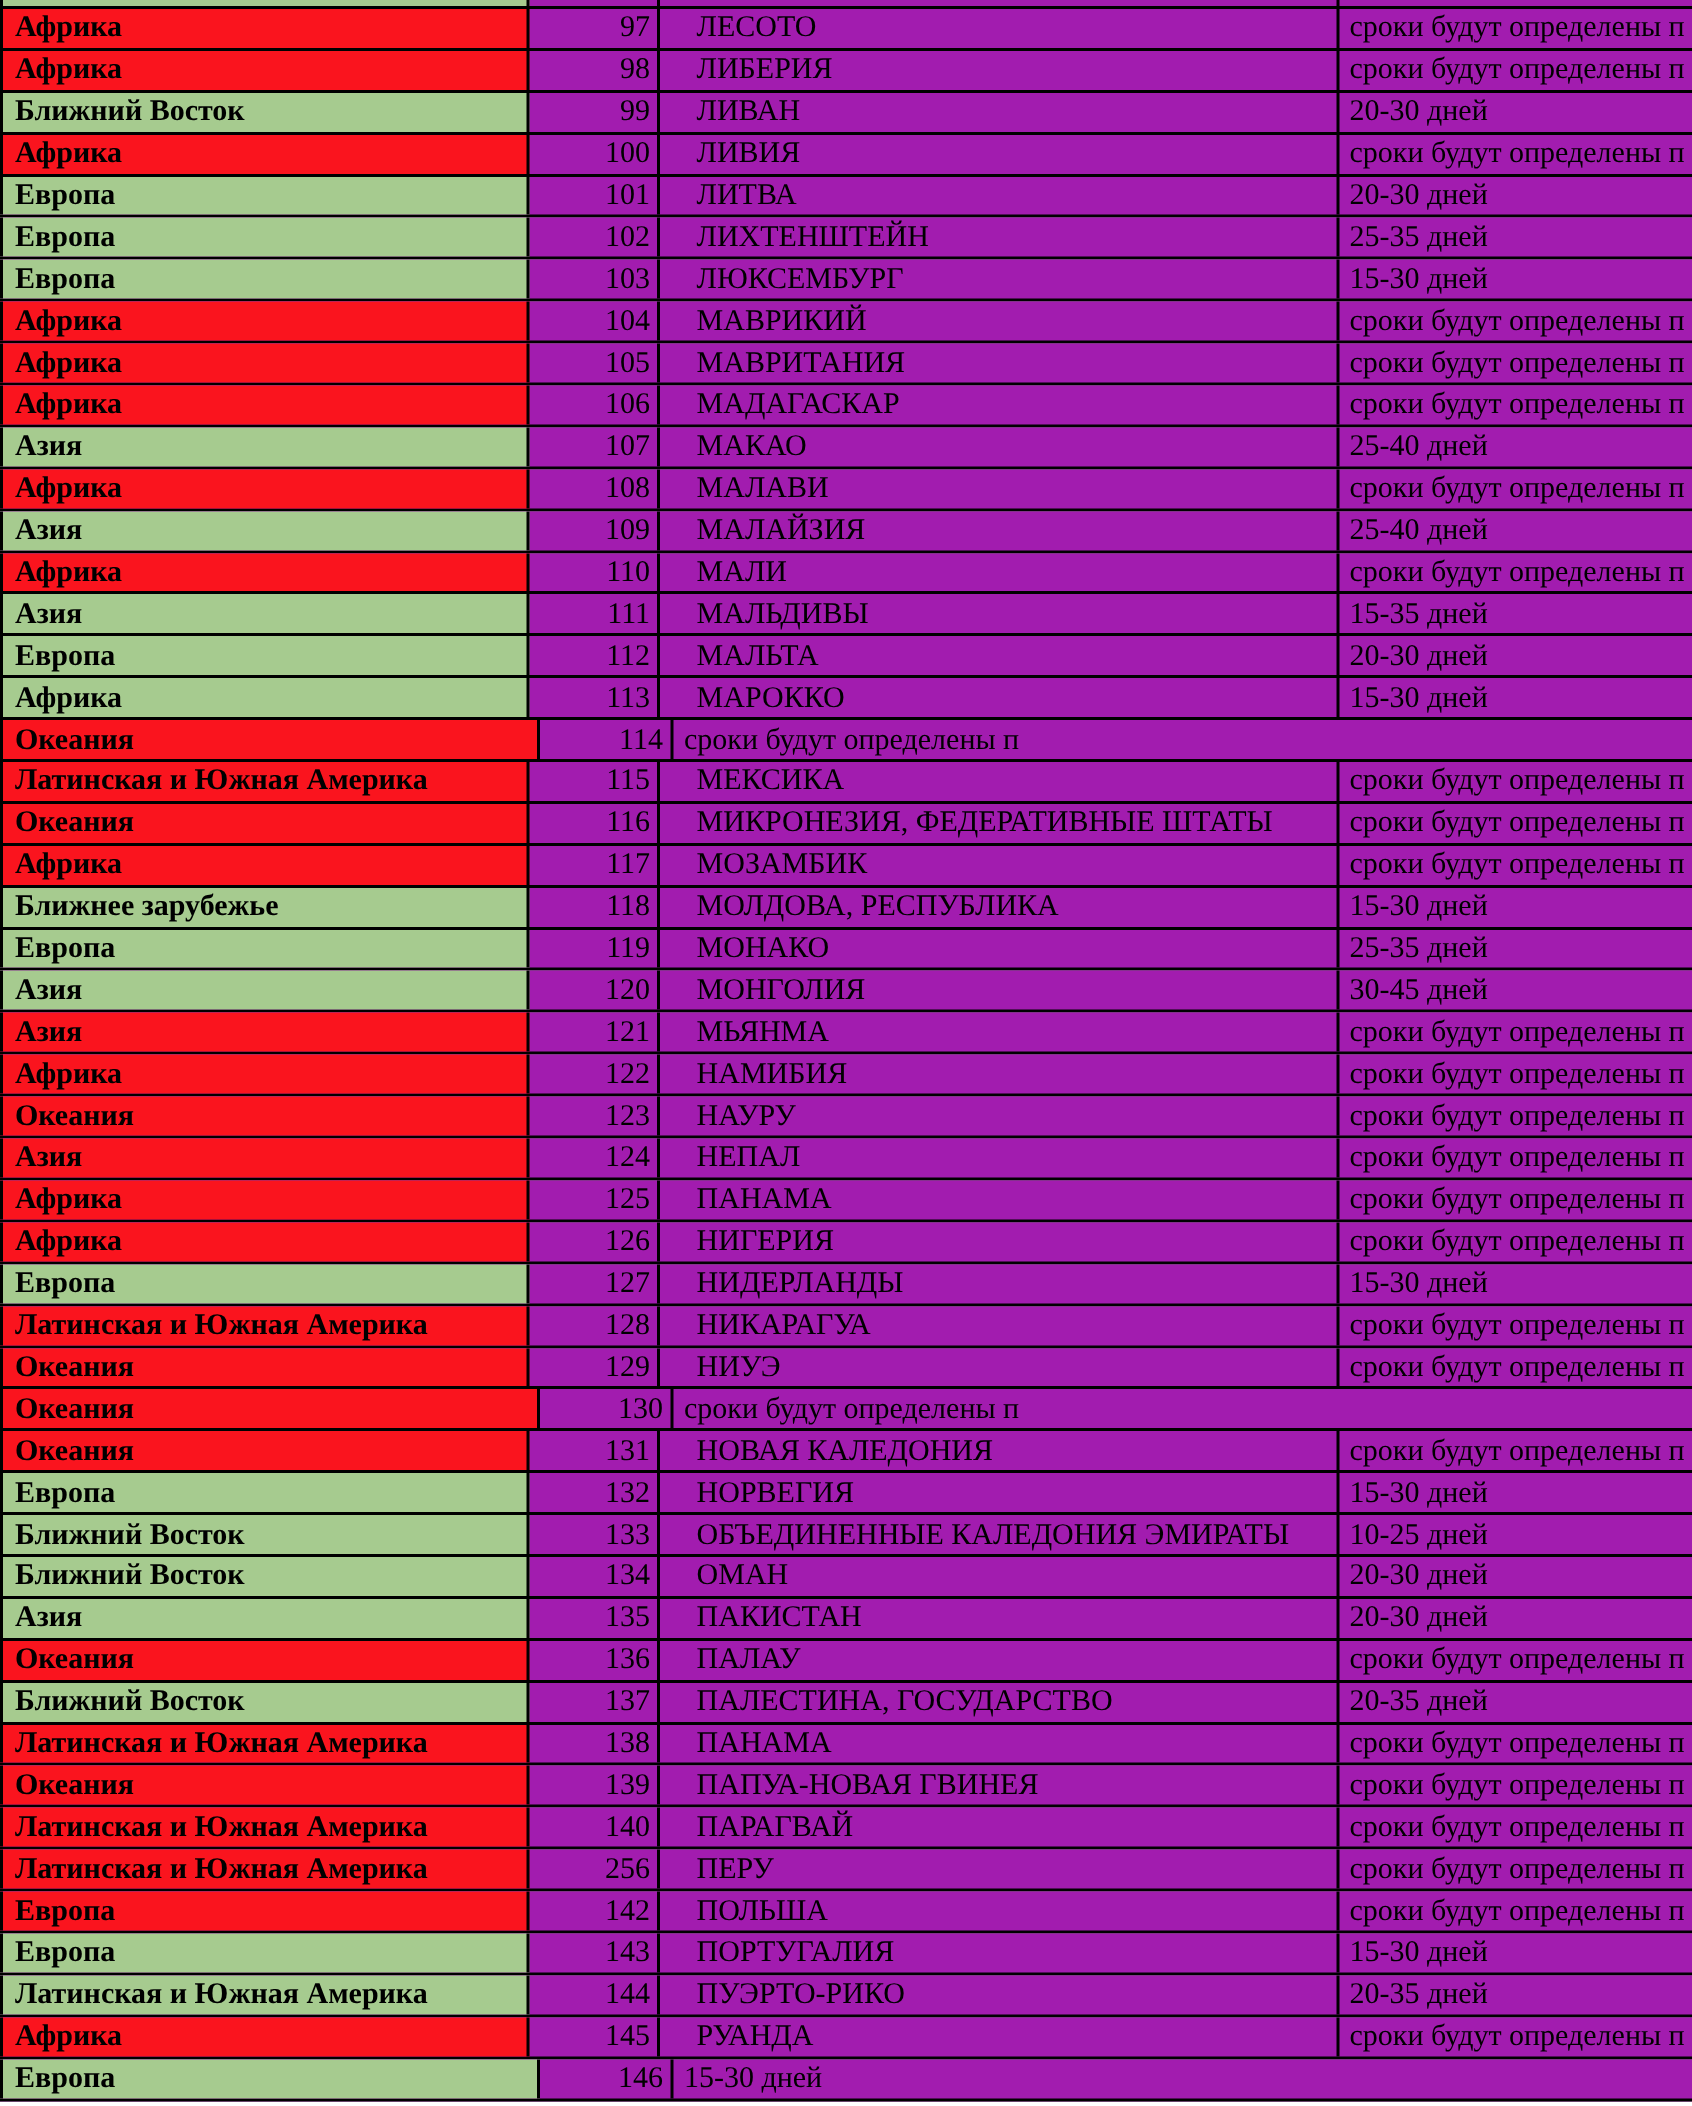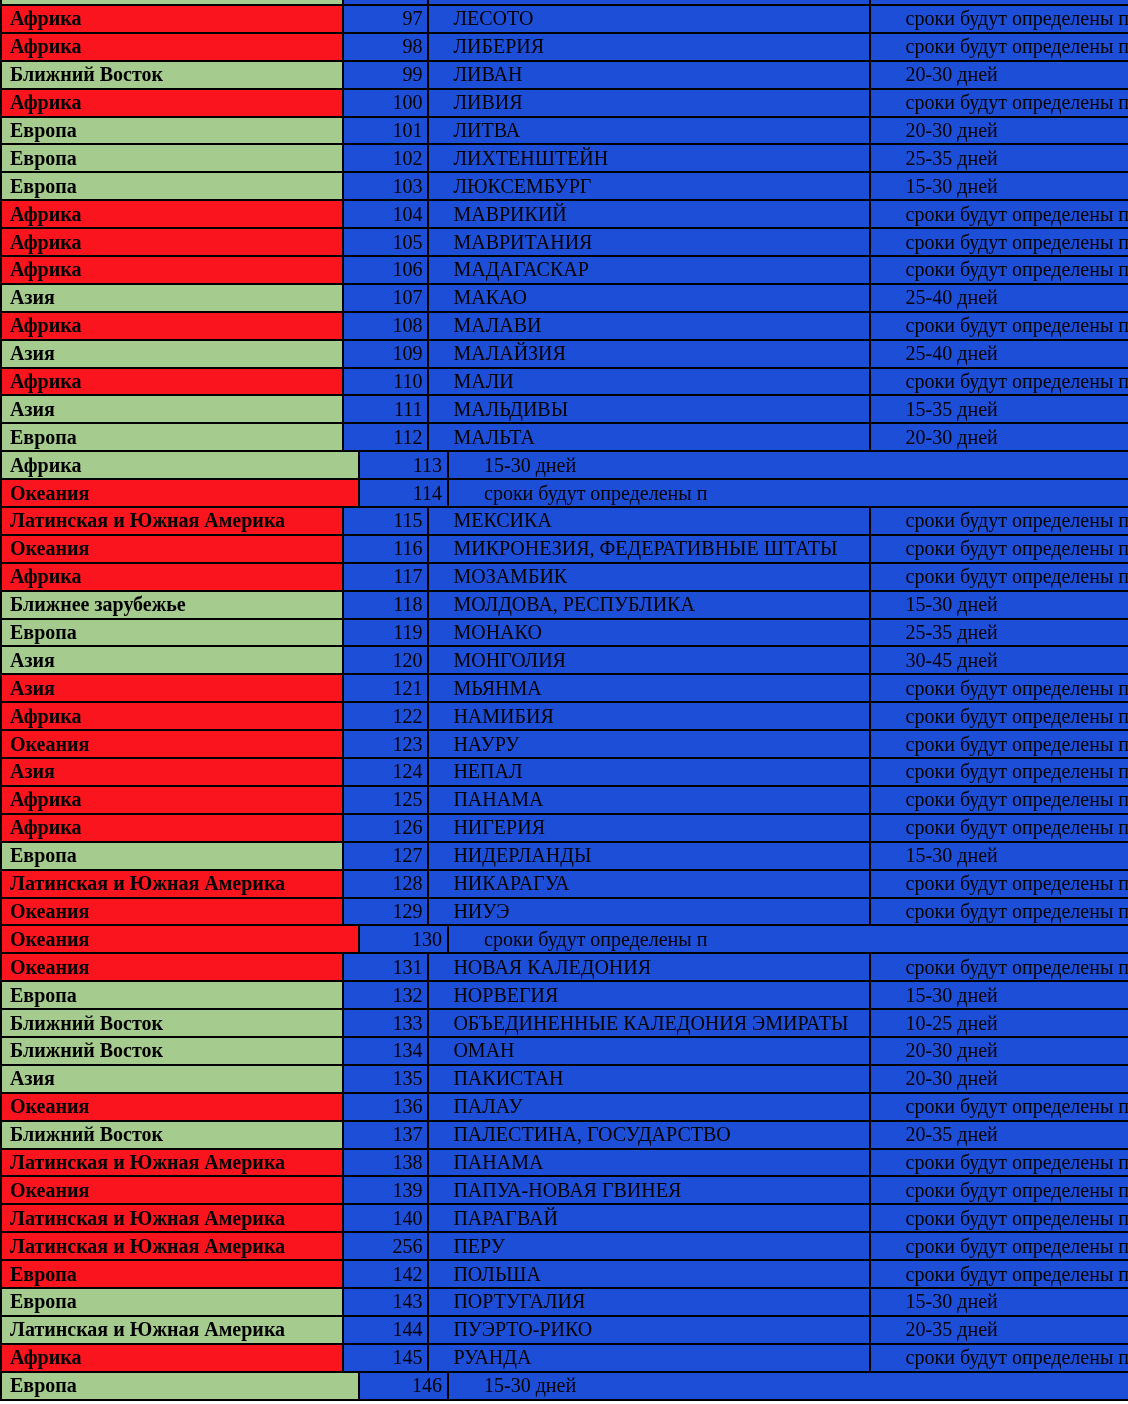--- a/index.html
+++ b/index.html
@@ -3,41 +3,41 @@
 <meta charset="utf-8">
 <style>
   html,body{margin:0;padding:0;}
   body{
     width:1128px;height:1404px;overflow:hidden;background:#ffffff;
     font-family:"Liberation Serif", serif;
   }
   .sheet{width:1128px;}
   .row{
     display:flex;height:27.9px;box-sizing:border-box;
-    border-bottom:2px solid var(--border,#000);background:#1d4ed8;
+    border-bottom:2px solid var(--border,#000);background:#a21caf;
   }
   .row.partial{height:6px;}
   .cell{
     display:flex;align-items:center;box-sizing:border-box;height:100%;
     overflow:hidden;white-space:nowrap;font-size:20px;color:#000;
   }
   .c1{
     width:360px;padding-left:8px;font-weight:bold;
     border-left:2px solid var(--border,#000);
     border-right:2px solid var(--border,#000);
   }
   .c2{
     width:89px;justify-content:flex-end;padding-right:5px;
     border-right:2px solid var(--border,#000);
   }
   .c3{
     width:461px;padding-left:24px;
     border-right:2px solid var(--border,#000);
   }
-  .c4{width:240px;padding-left:7px;margin-left:28px;}
+  .c4{width:240px;padding-left:7px;}
   .bg-red{background:var(--red,#fa141e);}
   .bg-green{background:var(--green,#a6cb8f);}
 </style>
 </head>
 <body>
 
 <div class="sheet">
   <div class="row partial">
     <div class="cell c1 bg-green"></div>
     <div class="cell c2"></div>
@@ -136,20 +136,21 @@
     </div>
     <div class="row">
       <div class="cell c1 bg-green">Европа</div>
       <div class="cell c2">112</div>
       <div class="cell c3">МАЛЬТА</div>
       <div class="cell c4">20-30 дней</div>
     </div>
     <div class="row">
       <div class="cell c1 bg-green">Африка</div>
       <div class="cell c2">113</div>
+      <div class="cell c3">МАРОККО</div>
       <div class="cell c4">15-30 дней</div>
     </div>
     <div class="row">
       <div class="cell c1 bg-red">Океания</div>
       <div class="cell c2">114</div>
       <div class="cell c4">сроки будут определены п</div>
     </div>
     <div class="row">
       <div class="cell c1 bg-red">Латинская и Южная Америка</div>
       <div class="cell c2">115</div>

